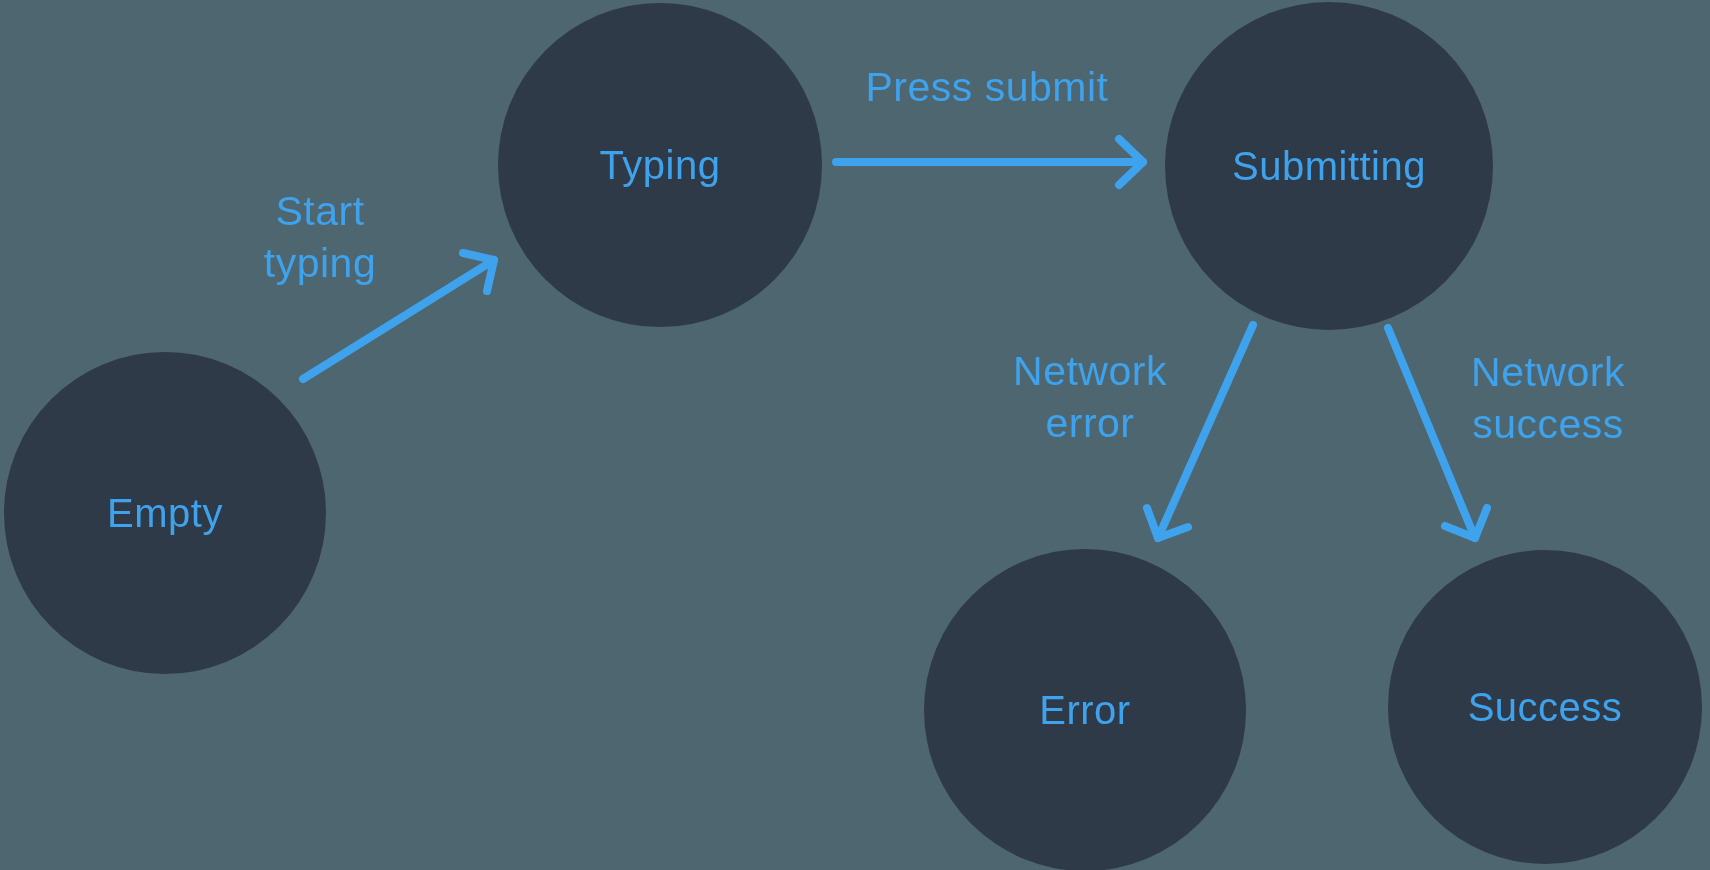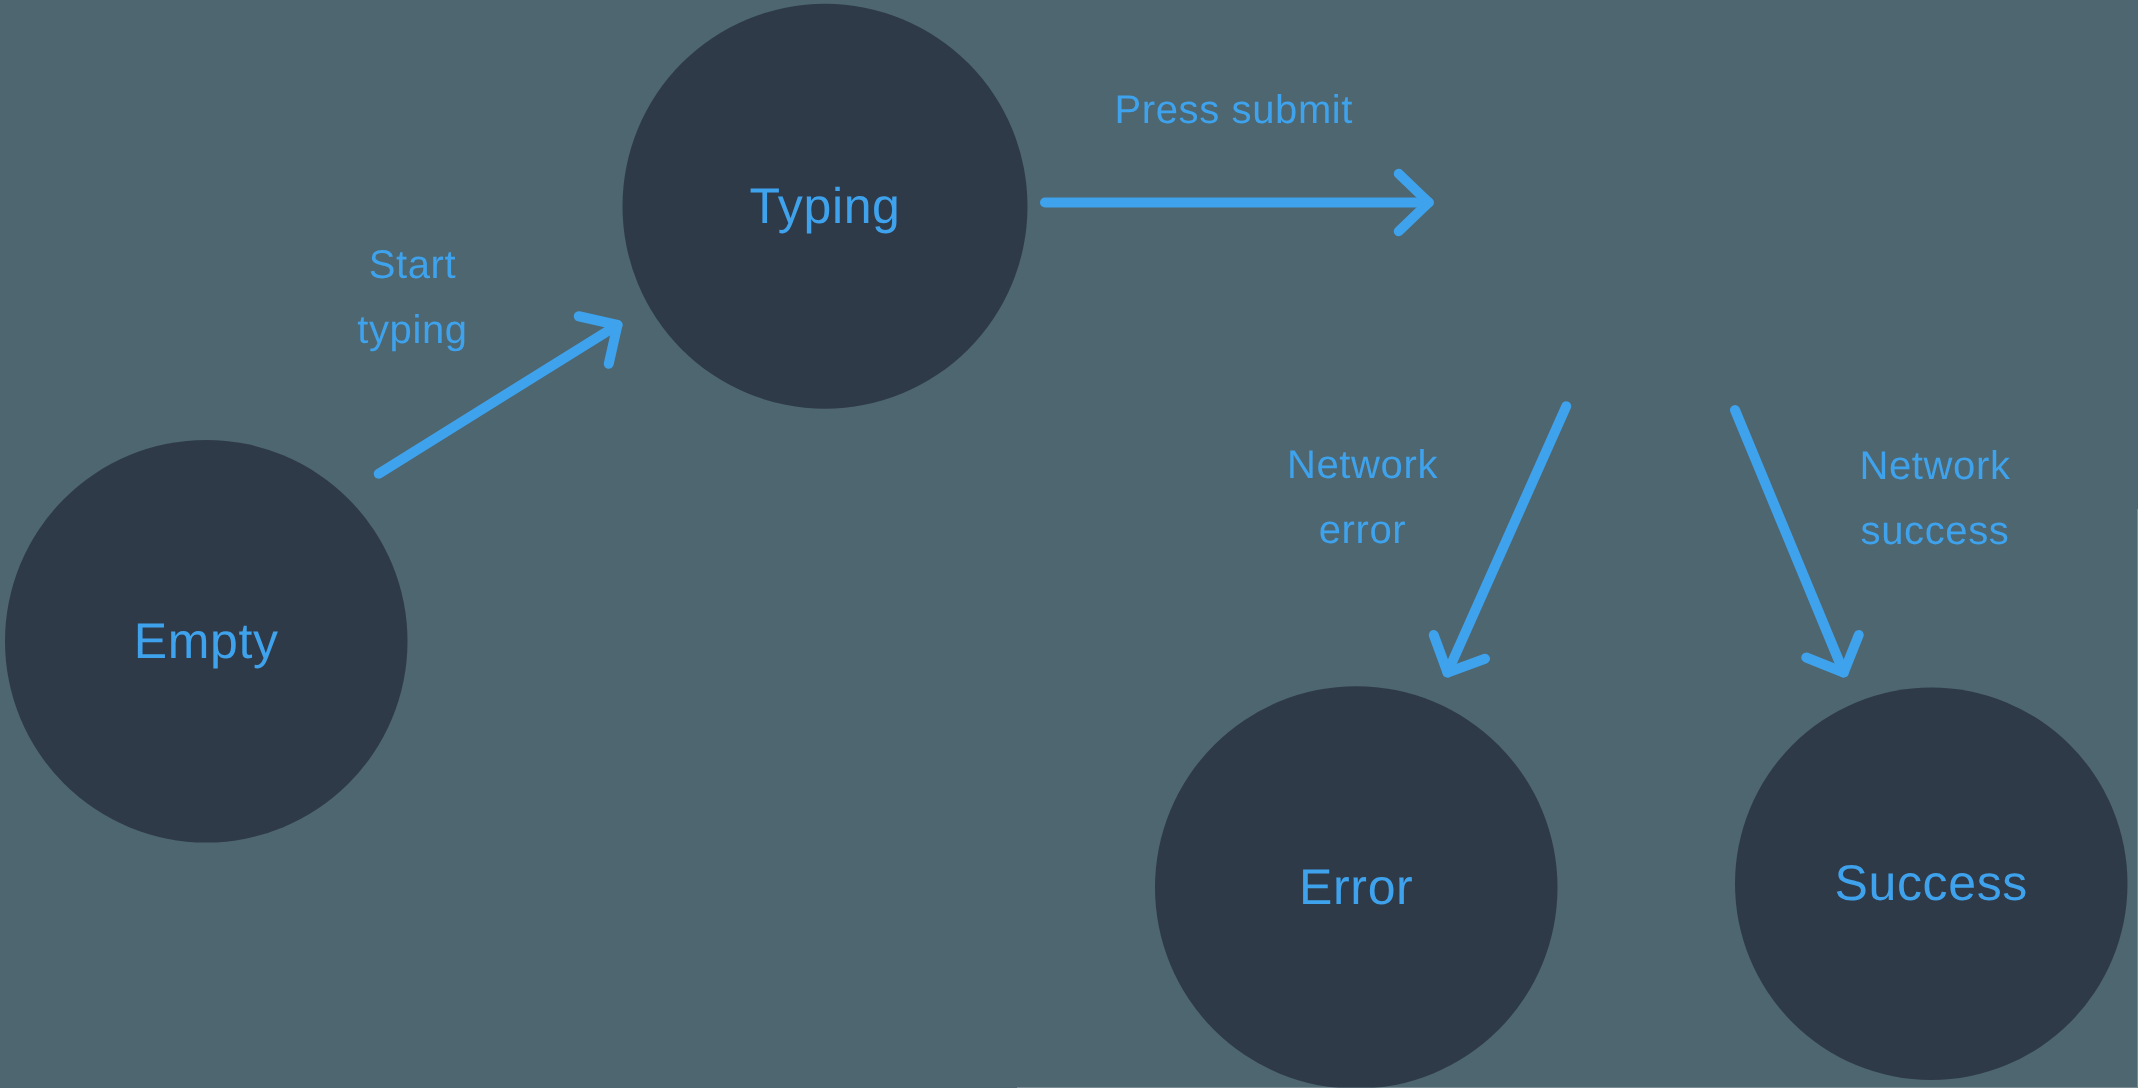--- a/index.html
+++ b/index.html
@@ -41,35 +41,35 @@
     color: var(--accent, #3fa2ec);
     font-size: 40px;
     font-weight: 500;
     letter-spacing: 0.5px;
     text-align: center;
   }
   .edge-label {
     position: absolute;
     transform: translate(-50%, -50%);
     color: var(--accent, #3fa2ec);
-    font-size: 32px;
+    font-size: 41px;
     font-weight: 500;
     letter-spacing: 0.5px;
     line-height: 52px;
     text-align: center;
     white-space: pre-line;
   }
   
   #state-empty      { left: 4px;    top: 352px; width: 322px; height: 322px; }
   #state-typing     { left: 498px;  top: 3px;   width: 324px; height: 324px; }
   #state-submitting { left: 1165px; top: 2px;   width: 328px; height: 328px; }
   #state-error      { left: 924px;  top: 549px; width: 322px; height: 322px; }
   #state-success    { left: 1388px; top: 550px; width: 314px; height: 314px; }
   
-  #label-start-typing    { left: 330px;  top: 237px; text-align: center; }
+  #label-start-typing    { left: 320px;  top: 237px; text-align: center; }
   #label-press-submit    { left: 987px;  top: 87px;  }
   #label-network-error   { left: 1090px; top: 397px; }
   #label-network-success { left: 1548px; top: 398px; }
 </style>
 </head>
 <body>
 
 <div class="canvas">
 
   <svg class="arrow-layer" viewBox="0 0 1710 870" xmlns="http://www.w3.org/2000/svg">
@@ -90,20 +90,23 @@
       <path d="M 1445 526 L 1475 538 L 1487 508"></path>
     </g>
   </svg>
 
   <div class="state" id="state-empty">
     <span class="state-label">Empty</span>
   </div>
   <div class="state" id="state-typing">
     <span class="state-label">Typing</span>
   </div>
+  <div class="state" id="state-submitting">
+    <span class="state-label">Submitting</span>
+  </div>
   <div class="state" id="state-error">
     <span class="state-label">Error</span>
   </div>
   <div class="state" id="state-success">
     <span class="state-label">Success</span>
   </div>
 
   <div class="edge-label" id="label-start-typing">Start
 typing</div>
   <div class="edge-label" id="label-press-submit">Press submit</div>

